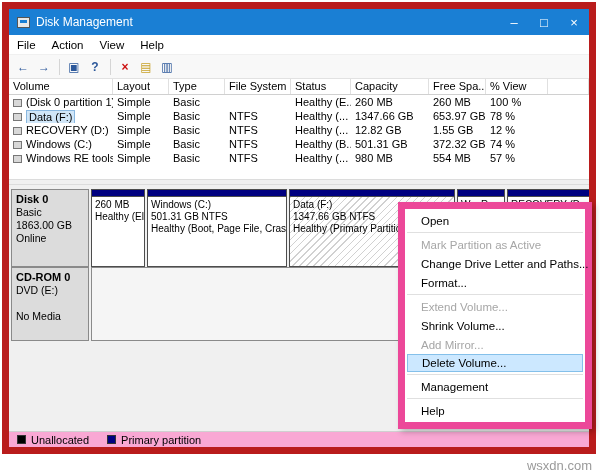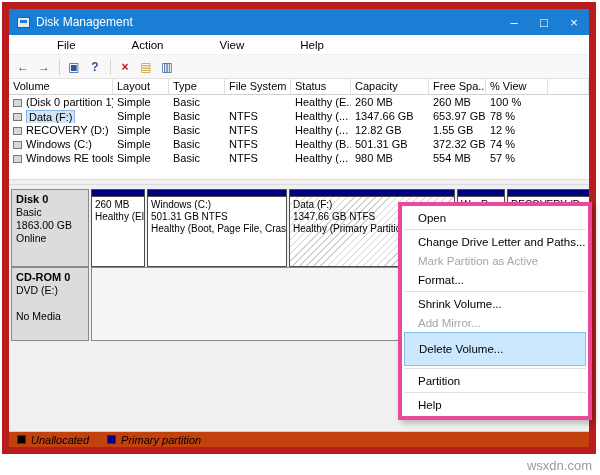--- a/index.html
+++ b/index.html
@@ -14,21 +14,21 @@
   .titlebar { height:26px; background:#1a7fd4; display:flex; align-items:center; color:#fff; flex:0 0 26px; }
   .app-icon { width:13px; height:11px; margin:0 6px 0 8px; background:#e8e8e8; border:1px solid #555; position:relative; }
   .app-icon::after { content:""; position:absolute; left:2px; top:2px; right:2px; height:3px; background:#1a7fd4; }
   .title-text { font-size:12px; }
   .win-controls { margin-left:auto; display:flex; height:100%; }
   .winbtn { width:30px; height:100%; display:flex; align-items:center; justify-content:center;
             font-size:13px; color:#fff; cursor:default; }
 
   .menubar { height:20px; background:#fff; display:flex; align-items:center; font-size:11.5px;
              border-bottom:1px solid #f0f0f0; flex:0 0 20px; }
-  .menu-item { padding:0 8px; height:100%; display:flex; align-items:center; color:#000;margin-left:40px; }
+  .menu-item { padding:0 8px; height:100%; display:flex; align-items:center; color:#000; }
 
   .toolbar { height:24px; background:#f8f8f8; border-bottom:1px solid #e2e2e2; display:flex;
              align-items:center; padding-left:4px; flex:0 0 24px; }
   .tool { width:20px; height:18px; display:flex; align-items:center; justify-content:center;
           font-size:12px; font-weight:bold; margin-right:1px; }
   .tool-sep { width:1px; height:16px; background:#d5d5d5; margin:0 4px; }
   .ico-blue { color:#2b579a; } .ico-red { color:#cc1111; } .ico-gold { color:#c8a22a; }
 
   
   .volumes { flex:0 0 100px; background:#fff; font-size:11px; overflow:hidden; }
@@ -53,33 +53,33 @@
   .disk-label b { font-size:11px; }
   .parts { display:flex; flex:1; }
   .part { border:1px solid #4d4d4d; background:#fff; margin-right:2px; display:flex; flex-direction:column; overflow:hidden; }
   .pstrip { height:7px; background:#000080; flex:0 0 7px; border-bottom:1px solid #4d4d4d; }
   .pbody { flex:1; padding:2px 3px; font-size:10px; line-height:12px; white-space:nowrap; overflow:hidden; }
   .part.sel .pbody { background-image:repeating-linear-gradient(135deg, rgba(0,0,0,0.18) 0 1px, transparent 1px 5px); }
   .h76 { height:78px; }
   .cd-track { flex:1; border:1px solid #8a8a8a; background:#f5f5f5; margin-right:2px; height:74px; }
 
   
-  .legendbar { flex:0 0 16px; background:#c2410c; border-top:1px solid #d0d0d0; display:flex;
-               align-items:center; font-size:11px; padding-left:8px;font-style:italic; }
+  .legendbar { flex:0 0 16px; background:#f9a8d4; border-top:1px solid #d0d0d0; display:flex;
+               align-items:center; font-size:11px; padding-left:8px; }
   .swatch { width:9px; height:9px; border:1px solid #333; margin-right:5px; display:inline-block; }
   .sw-black { background:#000; } .sw-navy { background:#000080; }
   .legend-item { display:flex; align-items:center; margin-right:18px; }
 
   
   .context-menu { position:absolute; left:398px; top:202px; width:194px; background:#fff;
-                  border:4px solid #ec4899; box-shadow:3px 3px 6px rgba(0,0,0,0.25);
+                  border:7px solid #ec4899; box-shadow:3px 3px 6px rgba(0,0,0,0.25);
                   padding:2px 0; z-index:20; font-size:11.5px; }
   .cm-item { height:19px; display:flex; align-items:center; padding:0 16px; color:#000; white-space:nowrap; }
   .cm-item.disabled { color:#a6a6a6; }
-  .cm-item.hl { background:#cce8ff; border:1px solid #84c0ea; height:34px; margin:0 2px; padding:0 14px; }
+  .cm-item.hl { background:#cce8ff; border:1px solid #84c0ea; height:18px; margin:0 2px; padding:0 14px; }
   .cm-sep { height:1px; background:#e0e0e0; margin:2px 2px; }
 
   .watermark { position:absolute; right:8px; bottom:2px; color:#9a9a9a; font-size:13px; z-index:30; }
 </style>
 </head>
 <body>
 
 <div class="page">
   <div class="window">
 
@@ -252,27 +252,28 @@
         <span class="swatch sw-navy"></span>
         <span>Primary partition</span>
       </span>
     </div>
 
   </div>
 
   <div class="context-menu">
     <div class="cm-item">Open</div>
     <div class="cm-sep"></div>
+    <div class="cm-item disabled">Mark Partition as Active</div>
     <div class="cm-item">Change Drive Letter and Paths...</div>
-    <div class="cm-item disabled">Mark Partition as Active</div>
     <div class="cm-item">Format...</div>
     <div class="cm-sep"></div>
+    <div class="cm-item disabled">Extend Volume...</div>
     <div class="cm-item">Shrink Volume...</div>
     <div class="cm-item disabled">Add Mirror...</div>
     <div class="cm-item hl">Delete Volume...</div>
     <div class="cm-sep"></div>
-    <div class="cm-item">Partition</div>
+    <div class="cm-item">Management</div>
     <div class="cm-sep"></div>
     <div class="cm-item">Help</div>
   </div>
 
   <div class="watermark">wsxdn.com</div>
 </div>
 
 </body></html>

